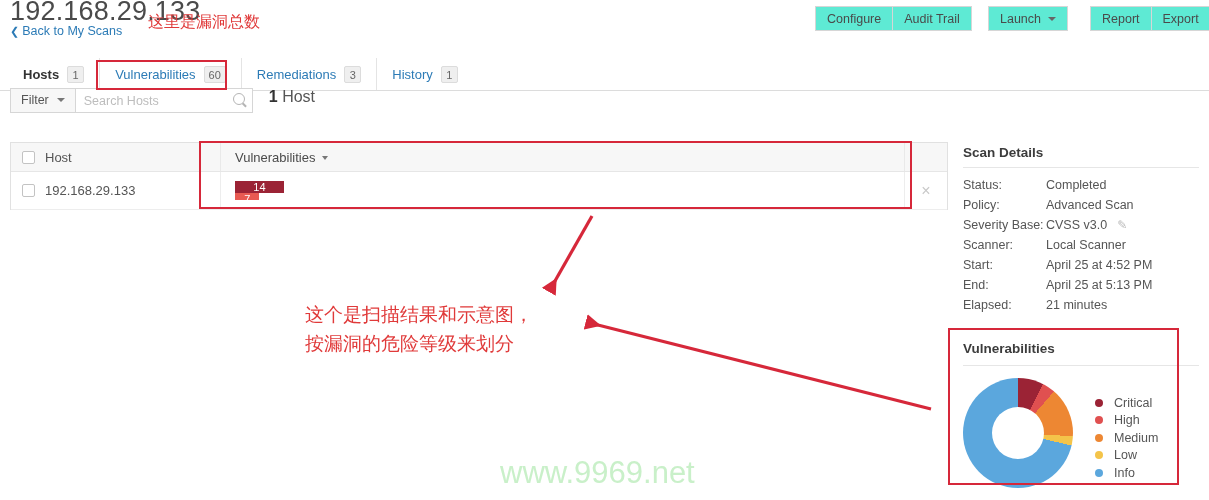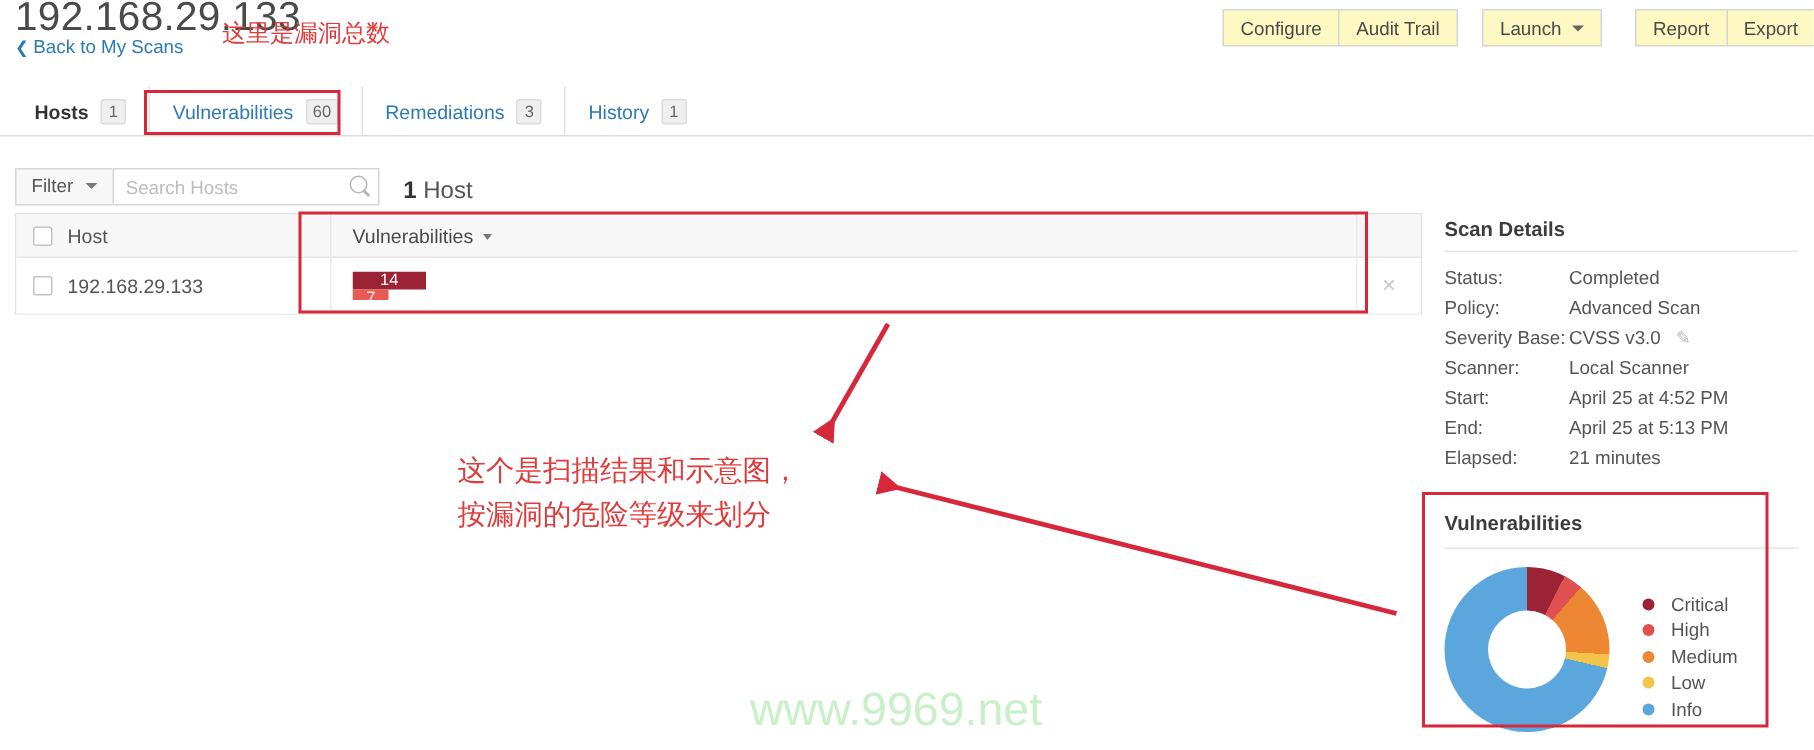--- a/index.html
+++ b/index.html
@@ -47,21 +47,21 @@
 
   .btn-group {
     position: absolute;
     top: 6px;
     display: flex;
   }
   .btn {
     height: 25px;
     line-height: 25px;
     padding: 0 11px;
-    background: #fef9c3;
+    background: #5eead4;
     border: 1px solid #d6d6d6;
     color: #4a4a4a;
     font-size: 12.5px;
     box-sizing: border-box;
     cursor: pointer;
     white-space: nowrap;
   }
   .btn + .btn { margin-left: -1px; }
   .grp-a { left: 815px; }
   .grp-b { left: 988px; }
@@ -121,23 +121,23 @@
     color: #666;
     background: #efefef;
     border: 1px solid #dcdcdc;
     border-radius: 2px;
     box-sizing: border-box;
   }
 
   
   .filterbar {
     position: absolute;
-    left: 10px; top: 112px;
-    display: flex;
-    align-items: flex-end;
+    left: 10px; top: 88px;
+    display: flex;
+    align-items: flex-start;
   }
   .filter-btn {
     height: 25px;
     line-height: 23px;
     padding: 0 10px;
     background: #f7f7f7;
     border: 1px solid #d6d6d6;
     border-right: none;
     font-size: 12.5px;
     color: #555;

